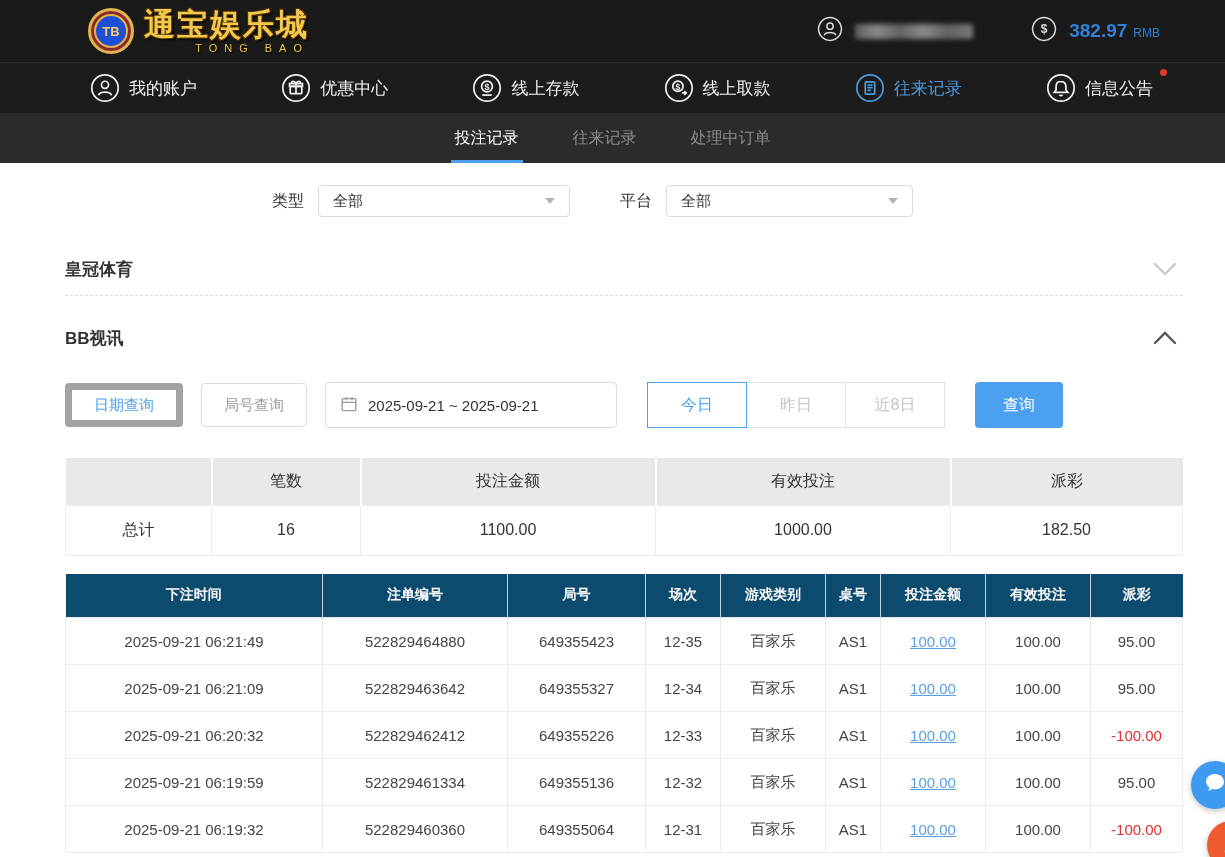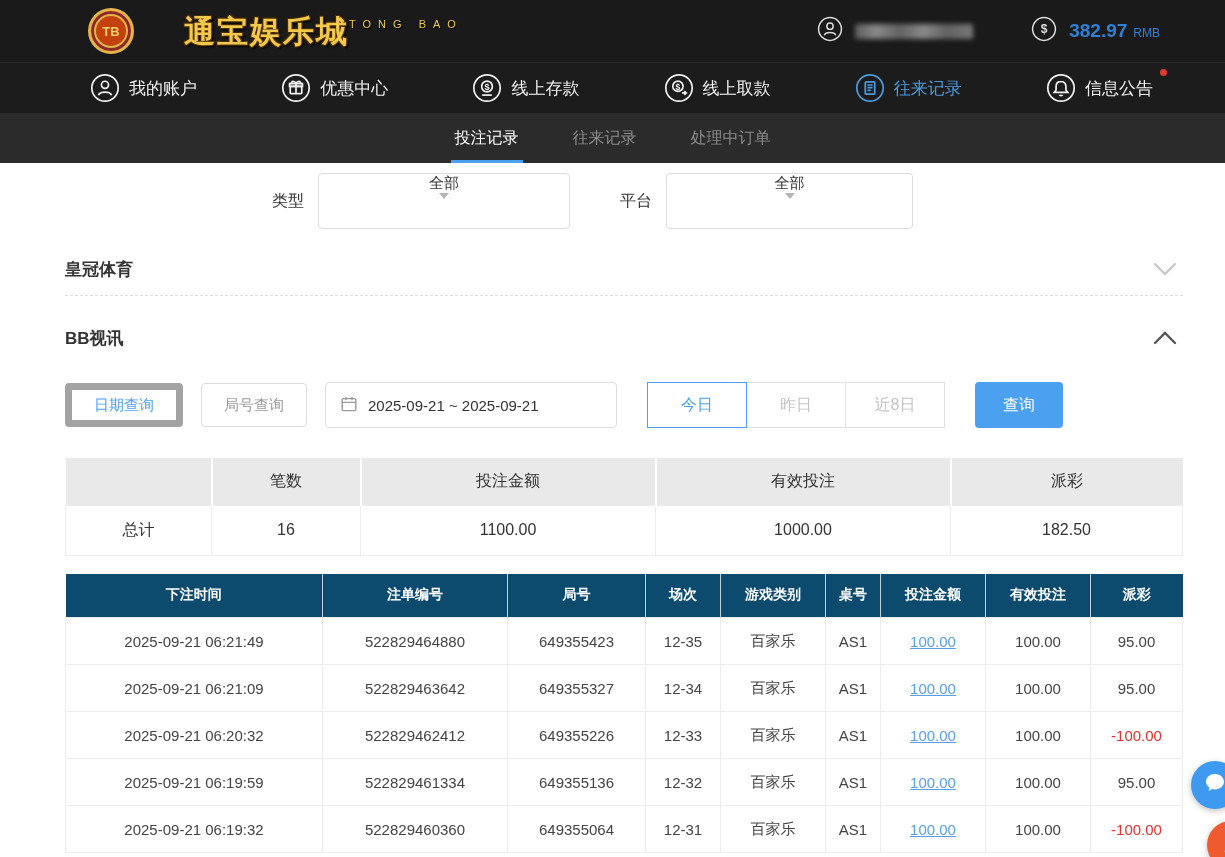--- a/index.html
+++ b/index.html
@@ -2,24 +2,24 @@
 <html><head>
 <meta charset="utf-8">
 <style>
   * { margin:0; padding:0; box-sizing:border-box; }
   body { background:#fff; font-family:"Liberation Sans","DejaVu Sans",sans-serif; }
   .app { position:relative; width:1225px; height:857px; background:#fff; overflow:hidden; }
 
   
   .topbar { height:62px; background:#1a1a1a; display:flex; align-items:center; padding:0 65px 0 88px; }
   .logo { display:flex; align-items:center; gap:10px; cursor:pointer; }
-  .logo-badge { width:46px; height:46px; border-radius:50%; background:#c2410c; border:3px solid #e4b34a;
+  .logo-badge { width:46px; height:46px; border-radius:50%; background:#1d4ed8; border:3px solid #e4b34a;
     box-shadow:inset 0 0 0 3px #8c2a2a, inset 0 0 0 5px #e4b34a; display:flex; align-items:center; justify-content:center; }
   .logo-badge span { color:#f2cf6a; font-size:13px; font-weight:bold; }
-  .logo-text { display:flex; flex-direction:row; line-height:1;margin-left:40px; }
+  .logo-text { display:flex; flex-direction:column; line-height:1; }
   .logo-title { font-size:31px; font-weight:bold; color:#f2c94c;
     text-shadow:1px 1px 0 #4a2c00,-1px 1px 0 #4a2c00,1px -1px 0 #4a2c00,-1px -1px 0 #4a2c00,2px 2px 2px #000; letter-spacing:2px; }
   .logo-sub { font-size:11px; color:#f2c94c; letter-spacing:7px; text-align:right; margin-top:3px;
     text-shadow:1px 1px 1px #000; }
   .top-spacer { flex:1; }
   .top-right { display:flex; align-items:center; }
   .masked-name { width:118px; height:15px; margin-left:12px; border-radius:2px;
     background:linear-gradient(90deg,#6a6a6a,#9d9d9d 18%,#707070 38%,#9d9d9d 58%,#6f6f6f 78%,#8a8a8a);
     filter:blur(2.5px); opacity:.85; }
   .wallet-group { display:flex; align-items:center; margin-left:58px; }
@@ -36,22 +36,22 @@
 
   
   .tabbar { height:50px; background:#2b2b2b; display:flex; align-items:stretch; justify-content:center; gap:46px; }
   .tab { display:flex; align-items:center; color:#8b8b8b; font-size:16px; cursor:pointer; position:relative; padding:0 4px; }
   .tab.active { color:#fff; }
   .tab.active::after { content:""; position:absolute; left:0; right:0; bottom:0; height:3px; background:#4ba0f0; }
 
   
   .filter-row { display:flex; align-items:center; margin:14px 0 0 272px; height:48px; }
   .flabel { font-size:16px; color:#333; margin-right:14px; }
-  .select { width:252px; height:56px; border:1px solid #dcdcdc; border-radius:4px; background:#fff;
-    display:flex; align-items:center; justify-content:flex-start; padding:0 14px; cursor:pointer;flex-direction:column; }
+  .select { width:252px; height:32px; border:1px solid #dcdcdc; border-radius:4px; background:#fff;
+    display:flex; align-items:center; justify-content:space-between; padding:0 14px; cursor:pointer; }
   .sel-val { font-size:15px; color:#333; }
   .caret { width:0; height:0; border-left:5px solid transparent; border-right:5px solid transparent; border-top:6px solid #b5b5b5; }
   .select.platform { width:247px; }
   .gap-platform { margin-left:50px; }
 
   
   .section-row { display:flex; align-items:center; justify-content:space-between; padding:0 48px 0 65px; height:52px; }
   .section-row.first { margin-top:18px;gap:28px; }
   .section-row.second { margin-top:16px; }
   .section-title { font-size:17px; font-weight:bold; color:#333; }

